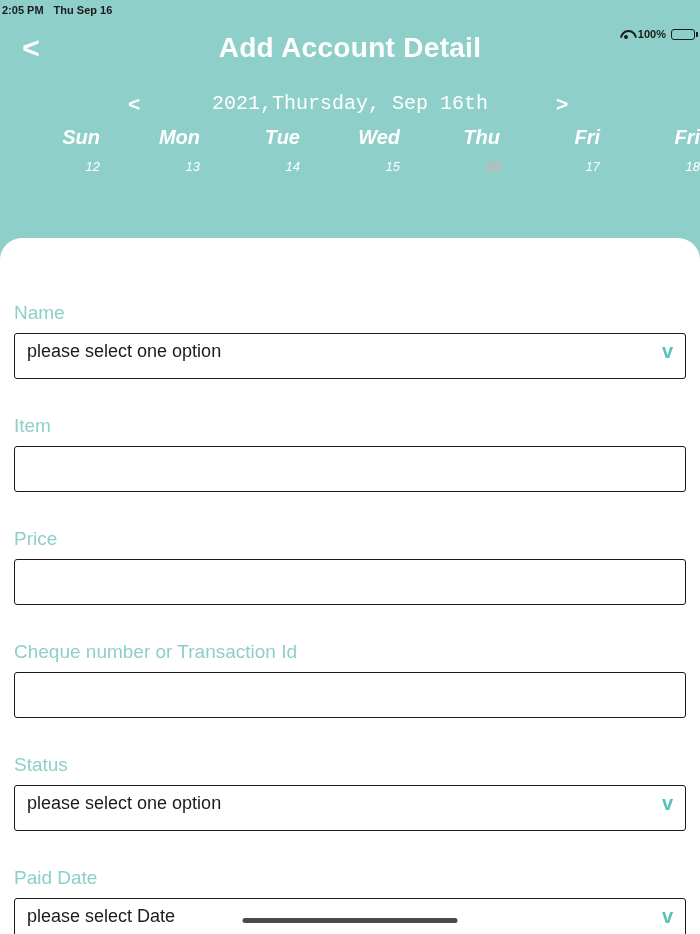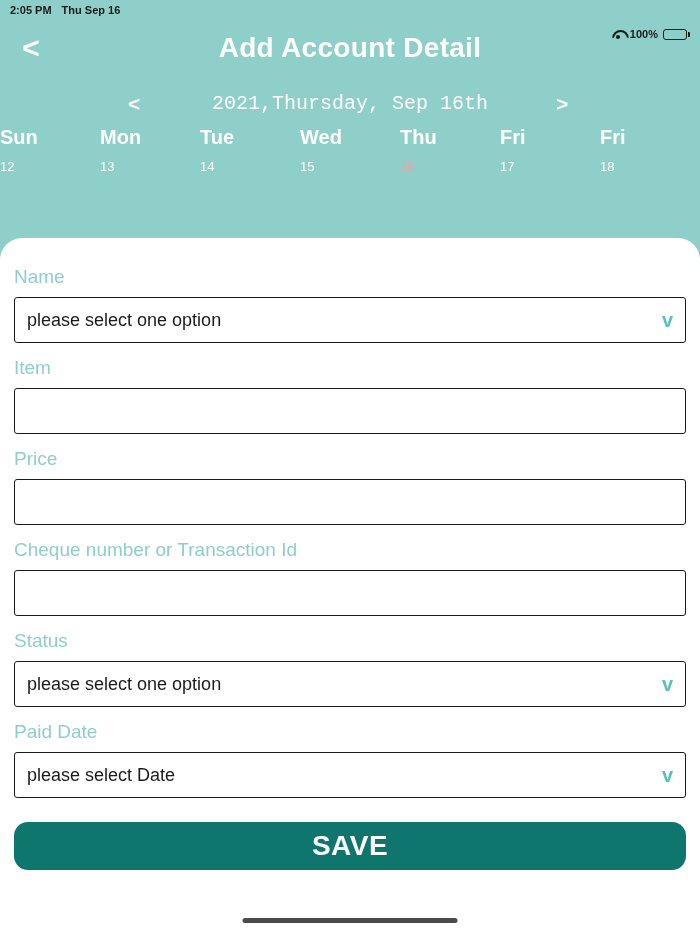--- a/index.html
+++ b/index.html
@@ -17,21 +17,21 @@
     background: #8ecfc9;
     display: flex;
     flex-direction: column;
   }
 
   
   .statusbar {
     height: 20px;
     display: flex;
     align-items: center;
-    padding: 0 10px;
+    padding: 0 2px;
     font-size: 11px;
     font-weight: bold;
     color: #1b1b1b;
     background: #8ecfc9;
   }
   .statusbar .time { margin-right: 10px; }
   .statusbar .date { font-weight: bold; }
   .statusbar .right {
     margin-left: auto;
     display: flex;
@@ -138,22 +138,23 @@
     color: #ffffff;
     font-size: 20px;
     font-family: Liberation Mono, monospace;
   }
   .cal-days {
     display: flex;
     margin-top: 10px;
   }
   .cal-day {
     flex: 1;
-    text-align: left;
+    text-align: right;
     cursor: pointer;
+    font-style: italic;
   }
   .cal-day .dow {
     color: #ffffff;
     font-size: 20px;
     font-weight: bold;
     display: block;
   }
   .cal-day .dnum {
     color: #ffffff;
     font-size: 13px;
@@ -173,27 +174,27 @@
     border-radius: 22px 22px 0 0;
     padding: 28px 14px 0;
     overflow: hidden;
   }
   .field { margin-bottom: 14px; }
   .field-label {
     color: #8ecfc9;
     font-size: 19px;
     margin-bottom: 9px;
     display: block;
+    margin-top: 36px;
   }
   .input-box {
     height: 46px;
     border: 1px solid #1b1b1b;
     border-radius: 3px;
     display: flex;
-    align-items: center;
     padding: 7px 12px;
     background: #ffffff;
     font-size: 18px;
     color: #1b1b1b;
   }
   .input-box .placeholder { color: #1b1b1b; }
   .input-box .empty { color: transparent; }
   .chevron {
     margin-left: auto;
     color: #57c2b8;

